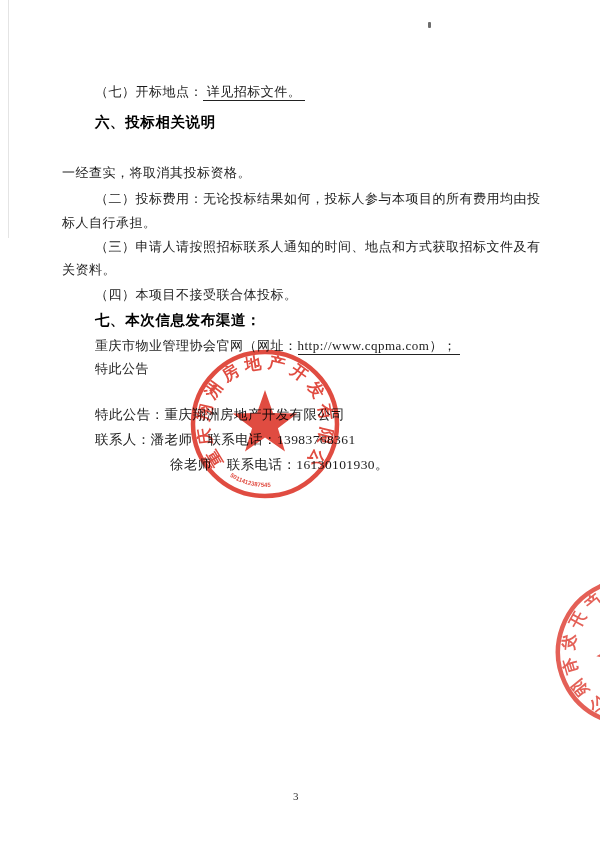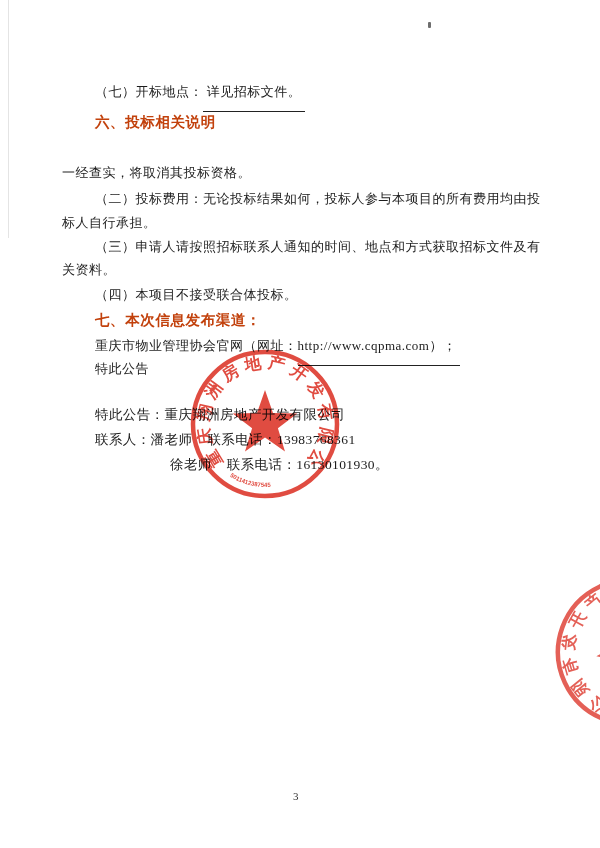--- a/index.html
+++ b/index.html
@@ -26,26 +26,26 @@
     font-size:13px;
     letter-spacing:.5px;
     line-height:1.2;
   }
   .indent{left:95px;}
   .hang{left:62px;}
   .hdr{
     font-weight:bold;
     font-size:14.5px;
     font-family:"Liberation Sans","DejaVu Sans",sans-serif;
-    color:#c2410c;
+    color:#000000;
     letter-spacing:.6px;
   }
   .ul{
     border-bottom:1px solid #222;
-    padding-bottom:12px;
+    padding-bottom:1px;
   }
   .footerline{font-size:13.5px;letter-spacing:.4px;}
   .pagenum{
     position:absolute;left:293px;top:790px;
     font-size:11px;color:#333;letter-spacing:0;
   }
   .stamp{
     position:absolute;
     mix-blend-mode:multiply;
     opacity:.9;

